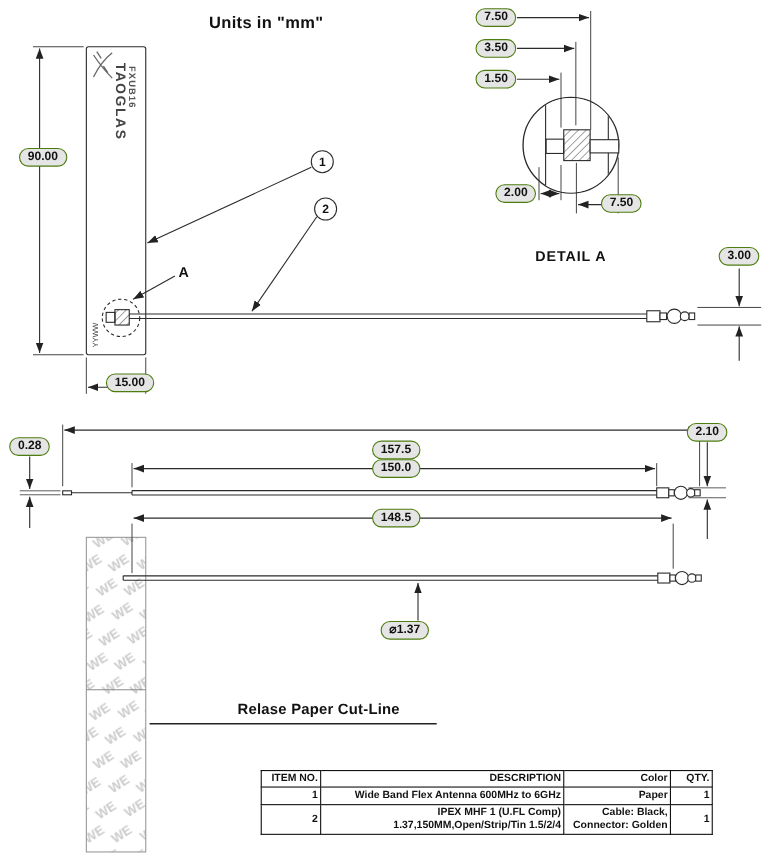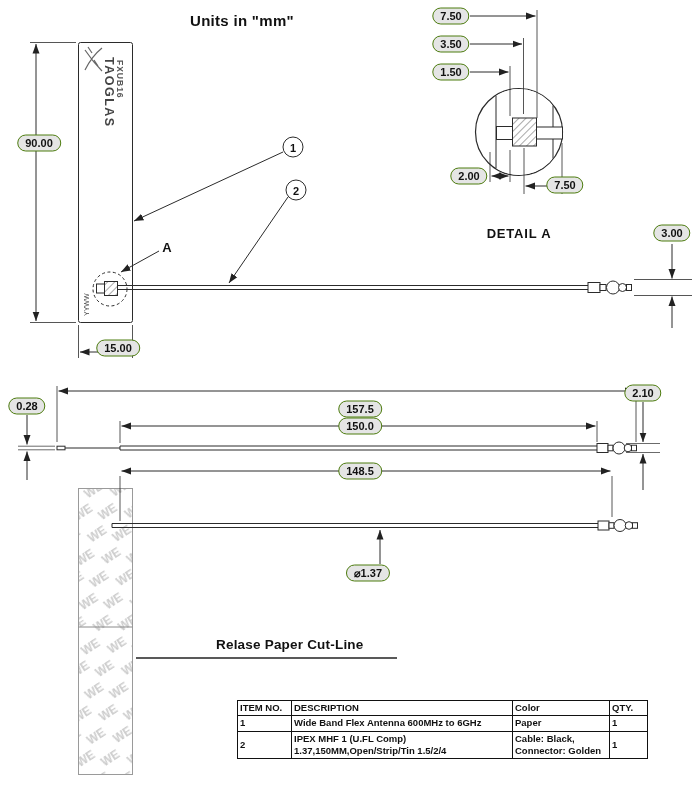--- a/index.html
+++ b/index.html
@@ -20,21 +20,21 @@
     font-size:11px; font-weight:bold; transform:translate(-50%,-50%); z-index:3;
   }
   .lbl { position:absolute; color:#111; z-index:3; }
   .units { left:190px; top:12px; font-size:15px; font-weight:bold; letter-spacing:.3px; }
   .detail-title { left:519px; top:233px; transform:translate(-50%,-50%); font-size:13px; font-weight:bold; letter-spacing:.8px; }
   .ref-a { left:167px; top:247px; transform:translate(-50%,-50%); font-size:13px; font-weight:bold; }
   .cutline-lbl { left:200px; top:637px; font-size:13.5px; font-weight:bold; letter-spacing:.2px;padding-left:16px; }
 
   .bom { position:absolute; left:237px; top:700px; width:410px; border-collapse:collapse; table-layout:fixed; z-index:3; background:#fff; }
   .bom th, .bom td {
-    border:1px solid #111; font-size:9.5px; font-weight:bold; text-align:left;
+    border:1px solid #111; font-size:9.5px; font-weight:bold; text-align:right;
     vertical-align:middle; padding:1px 2px; line-height:1.3; background:#fff;
   }
   .bom th { height:15px; }
   .bom td { height:15px; }
 </style>
 </head>
 <body>
 
 <div class="sheet">
 

